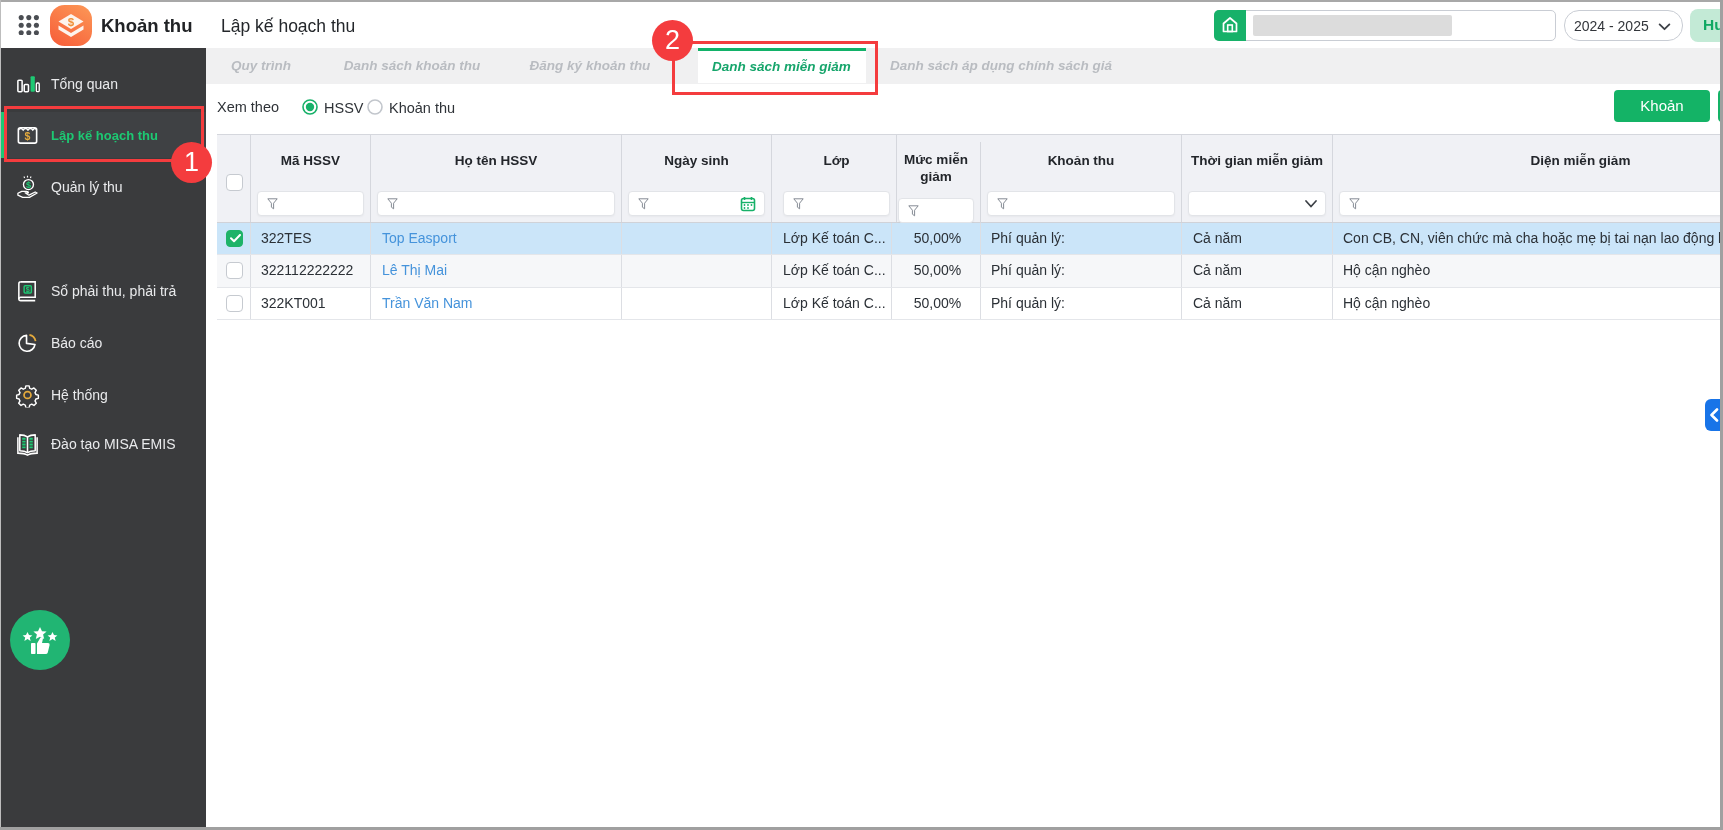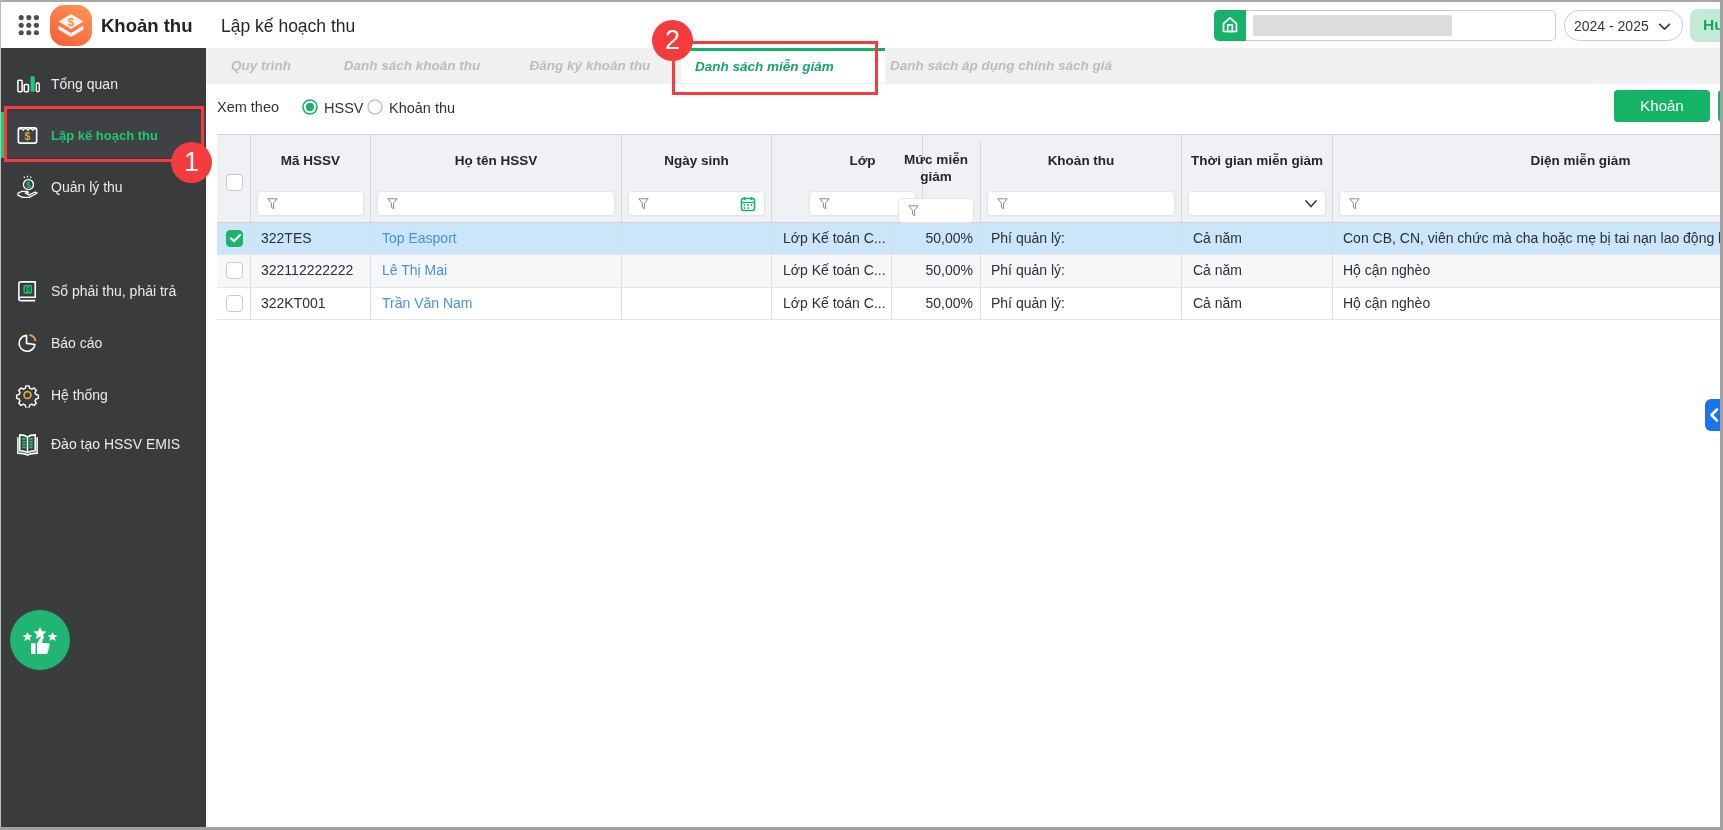--- a/index.html
+++ b/index.html
@@ -35,21 +35,21 @@
 
 #table { left:12px; top:85.5px; width:1623px; }
 .hrow { position:absolute; background:#f0f1f5; border-top:1px solid #d5d7dd; border-bottom:1px solid #d0d2d8; height:89px; top:0; }
 .hcell { position:absolute; top:0; height:87px; border-right:1px solid #d5d7dd; }
 .hlabel { position:absolute; width:100%; top:17px; text-align:center; font-size:13.5px; font-weight:bold; color:#23262b; line-height:17px; }
 .hfilter { position:absolute; left:6px; right:6px; top:56px; height:25px; background:#fff; border:1px solid #e2e4e8; border-radius:4px; box-shadow:0 1px 2px rgba(0,0,0,0.04); }
 .funnel { position:absolute; left:9px; top:6px; }
 .drow { position:absolute; width:100%; height:32.6px; border-bottom:1px solid #e4e6ea; }
 .dcell { position:absolute; top:0; height:31.6px; border-right:1px solid #dcdee3; font-size:14px; color:#2b3036; line-height:31.6px; padding:0 10px; white-space:nowrap; overflow:hidden; }
 .dcell.link { color:#4593db; }
-.dcell.num { text-align:right; padding-right:7px; }
+.dcell.num { text-align:center; padding-right:7px; }
 .cb { position:absolute; width:17px; height:17px; border:1px solid #c6cad0; border-radius:4px; background:#fff; }
 .cb.checked { background:#1db368; border-color:#1db368; }
 
 .redbox { position:absolute; border:3px solid #f43c3e; z-index:20; }
 .badge { position:absolute; width:41px; height:41px; border-radius:50%; background:#f43c3e; color:#fff; font-size:27px; text-align:center; line-height:41px; z-index:21; }
 #bluebtn { left:1500px; top:351px; width:19px; height:32px; background:#1874e8; border-radius:6px 0 0 6px; z-index:10; }
 </style>
 </head>
 <body>
 <div class="abs" id="topbar">
@@ -154,41 +154,41 @@
   <div class="mitem" style="top:373px;">
     <svg class="mico" viewBox="0 0 26 26">
       <path d="M13 5.5 Q10 3.5 5 3.5 L5 20 Q10 20 13 22 Q16 20 21 20 L21 3.5 Q16 3.5 13 5.5 Z" fill="none" stroke="#fff" stroke-width="1.6" stroke-linejoin="round"></path>
       <path d="M13 5.5 V22" stroke="#fff" stroke-width="1.6"></path>
       <path d="M3 6 V22.5 Q9.5 22.5 13 24.5 Q16.5 22.5 23 22.5 V6" fill="none" stroke="#fff" stroke-width="1.6"></path>
       <g stroke="#1dc973" stroke-width="2">
           <path d="M7.5 7.5 H11 M7.5 10.5 H11 M7.5 13.5 H11 M7.5 16.5 H11"></path>
           <path d="M15 7.5 H18.5 M15 10.5 H18.5 M15 13.5 H18.5 M15 16.5 H18.5"></path>
         </g>
     </svg>
-    <div class="mtxt">Đào tạo HSSV EMIS</div>
+    <div class="mtxt">Đào tạo MISA EMIS</div>
   </div>
   <div class="abs" id="ftcircle">
     <svg style="position:absolute;left:9px;top:9px" width="42" height="42" viewBox="0 0 42 42">
       <g fill="#fff">
         <path d="M21 8 l2 4.2 4.6 0.4 -3.5 3 1.1 4.5 -4.2-2.4 -4.2 2.4 1.1-4.5 -3.5-3 4.6-0.4 z"></path>
         <path d="M8.5 13 l1.5 3.1 3.4 0.3 -2.6 2.2 0.8 3.3 -3.1-1.8 -3.1 1.8 0.8-3.3 -2.6-2.2 3.4-0.3 z"></path>
         <path d="M33.5 13 l1.5 3.1 3.4 0.3 -2.6 2.2 0.8 3.3 -3.1-1.8 -3.1 1.8 0.8-3.3 -2.6-2.2 3.4-0.3 z"></path>
         <rect x="12" y="24" width="4.5" height="11" rx="0.8"></rect>
         <path d="M18 35 V24.5 L21.5 18.5 Q23.5 17.5 24 19.5 L23 24 H29 Q31 24 30.6 26 L28.8 33.5 Q28.4 35 26.5 35 Z"></path>
       </g>
     </svg>
   </div>
 </div>
 <div class="abs" id="content">
   <div id="tabbar">
     <div class="tab" style="left:0px;width:112px;">Quy trình</div>
     <div class="tab" style="left:72px;width:270px;">Danh sách khoản thu</div>
     <div class="tab" style="left:637px;width:318px;">Danh sách áp dụng chính sách giá</div>
     <div class="tab" style="left:266px;width:238px;">Đăng ký khoản thu</div>
-    <div id="activetab" style="left:476px;width:204px;">Danh sách miễn giảm</div>
+    <div id="activetab" style="left:493px;width:168px;">Danh sách miễn giảm</div>
   </div>
   <div class="abs" id="xemtheo">Xem theo</div>
   <svg class="abs" style="left:97px;top:51px" width="16" height="16" viewBox="0 0 16 16">
     <circle cx="8" cy="8" r="7" fill="none" stroke="#17b169" stroke-width="1.6"></circle>
     <circle cx="8" cy="8" r="4.2" fill="#17b169"></circle>
   </svg>
   <div class="rlabel" style="left:119px;top:51.5px;">HSSV</div>
   <svg class="abs" style="left:162px;top:51px" width="16" height="16" viewBox="0 0 16 16">
     <circle cx="8" cy="8" r="7" fill="none" stroke="#c2c6cc" stroke-width="1.6"></circle>
   </svg>
@@ -229,21 +229,21 @@
             <g fill="#17b169">
               <circle cx="4.5" cy="9" r="0.9"></circle>
               <circle cx="8" cy="9" r="0.9"></circle>
               <circle cx="11.5" cy="9" r="0.9"></circle>
               <circle cx="4.5" cy="12" r="0.9"></circle>
               <circle cx="8" cy="12" r="0.9"></circle>
             </g>
           </svg>
       </div>
     </div>
-    <div class="hcell" style="left:586px;width:120px;top:1px;">
+    <div class="hcell" style="left:560px;width:120px;top:1px;">
       <div class="hlabel">Lớp</div>
       <div class="hfilter">
           <svg class="funnel" width="11" height="12" viewBox="0 0 11 12">
             <path d="M0.8 0.8 H10.2 L6.6 5.2 V10.8 L4.4 9.2 V5.2 Z" fill="none" stroke="#858b94" stroke-width="1"></path>
           </svg>
         </div>
     </div>
     <div class="hcell" style="left:675px;width:89px;top:8px;">
       <div class="hlabel" style="top:9.5px;">Mức miễn<br>giảm</div>
       <div class="hfilter">

